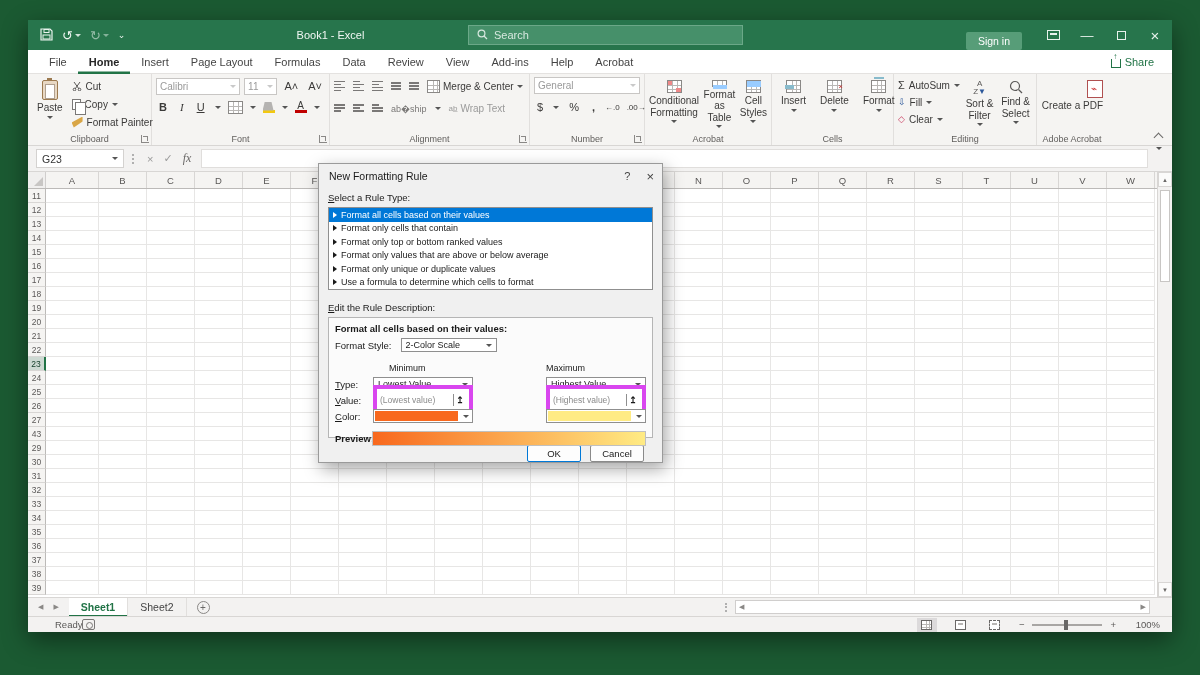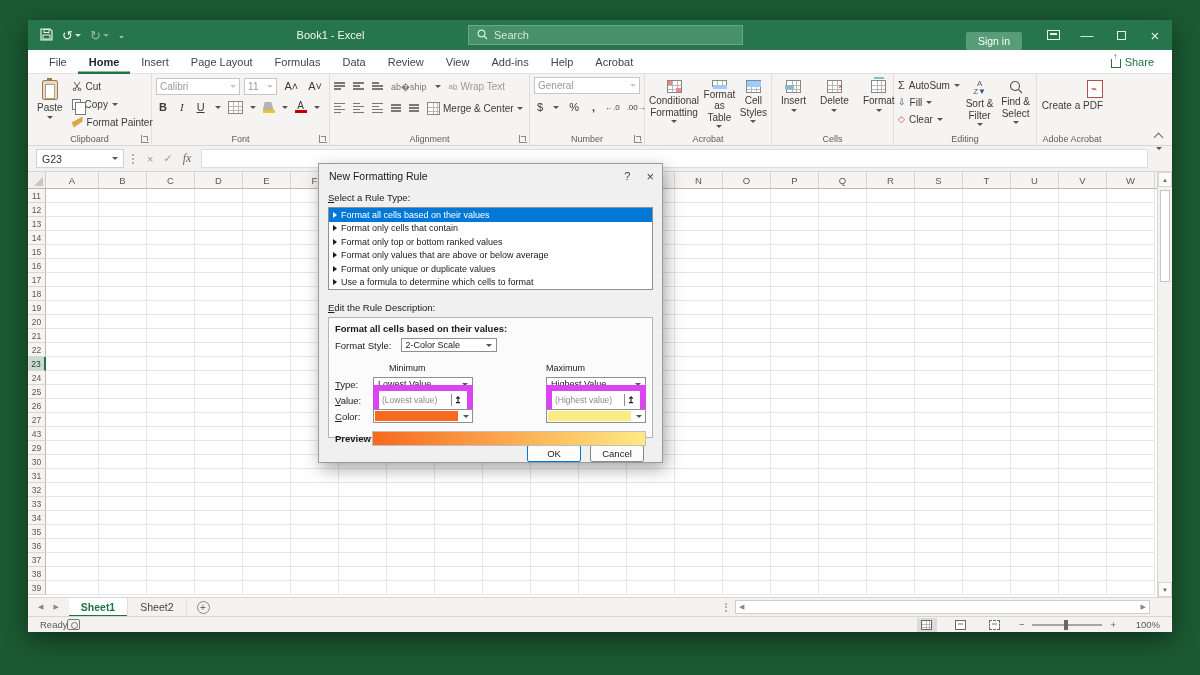--- a/index.html
+++ b/index.html
@@ -109,21 +109,21 @@
   .nav-arrows { display:flex; gap:10px; padding:0 10px; color:#8a8886; font-size:7px; }
   .sheettab { height:19px; display:flex; align-items:center; padding:0 12px; color:#444; border-right:1px solid #e1dfdd; }
   .sheettab.active { background:#fff; color:#217346; font-weight:bold; box-shadow:inset 0 -2px 0 #217346; }
   .newsheet { width:13px; height:13px; border:1px solid #8a8886; border-radius:50%; display:flex; align-items:center; justify-content:center; font-size:10px; color:#6a6867; margin-left:10px; }
   .tab-handle { margin-left:auto; display:flex; flex-direction:column; gap:1.5px; padding:0 8px; }
   .tab-handle i { width:2px; height:2px; background:#9a9a9a; border-radius:50%; }
   .hscroll { width:415px; height:14px; background:#fff; border:1px solid #d0cecd; display:flex; align-items:center; justify-content:space-between; margin-right:22px; padding:0 3px; color:#8a8886; font-size:7px; }
 
   
   .statusbar { position:absolute; left:0; top:596px; width:100%; height:16px; background:#f3f2f1; border-top:1px solid #d8d6d4; display:flex; align-items:center; font-size:9.5px; color:#5a5857; }
-  .status-left { display:flex; align-items:center; padding-left:12px; }
+  .status-left { display:flex; align-items:center; padding-left:27px; }
   .acc-ic { width:13px; height:11px; border:1px solid #7a7877; border-radius:2px; position:relative; }
   .acc-ic::after { content:""; position:absolute; left:3px; top:2px; width:5px; height:5px; border:1px solid #7a7877; border-radius:50%; }
   .status-right { margin-left:auto; display:flex; align-items:center; gap:14px; padding-right:12px; }
   .viewbtn { width:20px; height:14px; display:flex; align-items:center; justify-content:center; }
   .viewbtn.sel { background:#dcdadb; }
   .vb-ic { width:11px; height:10px; border:1px solid #6a6867; background:
       linear-gradient(#b9b7b5,#b9b7b5) 0 3px/100% 1px no-repeat,
       linear-gradient(#b9b7b5,#b9b7b5) 0 6px/100% 1px no-repeat,
       linear-gradient(#b9b7b5,#b9b7b5) 3.5px 0/1px 100% no-repeat,
       linear-gradient(#b9b7b5,#b9b7b5) 7px 0/1px 100% no-repeat, #fff; }
@@ -150,21 +150,21 @@
   .rule-item.selected .arr { border-left-color:#fff; }
   .edit-rule-label { margin:12px 0 4px; }
   .desc-box { background:#fbfbfb; border:1px solid #b5b5b5; height:121px; padding:5px 6px; position:relative; }
   .desc-heading { font-weight:bold; margin-bottom:4px; }
   .fs-row { display:flex; align-items:center; margin-bottom:8px; }
   .fs-combo { margin-left:9px; width:96px; }
   .dcombo { background:#fff; border:1px solid #8f8f8f; height:14px; display:flex; align-items:center; padding:0 4px; font-size:9px; }
   .dcombo .chev { margin-left:auto; border-top-color:#555; }
   .mmgrid { display:grid; grid-template-columns:34px 100px 1fr 100px; grid-auto-rows:16px; align-items:center; column-gap:4px; }
   .mm-head { font-size:9px; }
-  .dinput { background:#fff; border:6px solid #d946ef; height:30px; display:flex; align-items:center; padding:8px 3px; font-size:8.5px; color:#8a8a8a; }
+  .dinput { background:#fff; border:4px solid #d946ef; height:30px; display:flex; align-items:center; padding:8px 3px; font-size:8.5px; color:#8a8a8a; }
   .dinput .rangebtn { margin-left:auto; width:13px; height:12px; border-left:1px solid #8f8f8f; display:flex; align-items:center; justify-content:center; color:#1a1a1a; font-size:9px; font-weight:bold; }
   .swatch-combo { background:#fff; border:1px solid #8f8f8f; height:14px; display:flex; align-items:stretch; }
   .swatch { flex:1; margin:1px; }
   .sw-dd { width:13px; display:flex; align-items:center; justify-content:center; }
   .preview-row { display:flex; align-items:center; margin-top:7px; }
   .preview-label { font-weight:bold; width:37px; }
   .preview-bar { flex:1; height:15px; border:1px solid #c0c0c0; }
   .dlg-actions { display:flex; justify-content:flex-end; gap:9px; padding:7px 9px 0 0; }
   .dbtn { width:54px; height:17px; background:#fdfdfd; border:1px solid #8a8a8a; border-radius:2px; display:flex; align-items:center; justify-content:center; font-size:9.5px; color:#1a1a1a; }
   .dbtn.primary { border:1px solid #0078d7; }
@@ -305,73 +305,73 @@
       </div>
       <div class="rgroup-label">Font</div>
       <span class="launcher"></span>
     </div>
 
     <div class="rgroup" style="width:200px;">
       <div class="col" style="width:100%; gap:4px;">
         <div class="smallrow" style="gap:8px;">
           <span class="bars">
               <i style="width:11px"></i>
+              <i style="width:7px"></i>
+              <i style="width:11px"></i>
+              <i style="width:7px"></i>
+            </span>
+          <span class="bars">
+              <i style="width:7px"></i>
+              <i style="width:11px"></i>
+              <i style="width:7px"></i>
+              <i style="width:11px"></i>
+            </span>
+          <span class="bars">
+              <i style="width:11px"></i>
+              <i style="width:7px"></i>
+              <i style="width:11px"></i>
+              <i style="width:11px"></i>
+            </span>
+          <span class="bars">
+              <i style="width:10px"></i>
+              <i style="width:10px"></i>
+              <i style="width:10px"></i>
+            </span>
+          <span class="bars">
+              <i style="width:10px"></i>
+              <i style="width:10px"></i>
+              <i style="width:10px"></i>
+            </span>
+          <span class="smallrow" style="gap:3px;">
+            <span class="cellgrid" style="width:13px;"></span>
+            <span>Merge &amp; Center</span>
+              <span class="chev dark"></span>
+          </span>
+        </div>
+        <div class="smallrow" style="gap:8px;">
+          <span class="bars">
+              <i style="width:11px"></i>
               <i style="width:11px"></i>
               <i style="width:7px"></i>
             </span>
           <span class="bars">
               <i style="width:11px"></i>
               <i style="width:7px"></i>
               <i style="width:11px"></i>
             </span>
           <span class="bars">
               <i style="width:7px"></i>
               <i style="width:11px"></i>
               <i style="width:11px"></i>
             </span>
           <span style="color:#7a7877; font-size:9px;">ab�ship</span>
           <span class="chev dark"></span>
           <span class="smallrow grey" style="gap:3px;">
             <span style="font-size:8px;">ab̲</span>
             <span>Wrap Text</span>
-          </span>
-        </div>
-        <div class="smallrow" style="gap:8px;">
-          <span class="bars">
-              <i style="width:11px"></i>
-              <i style="width:7px"></i>
-              <i style="width:11px"></i>
-              <i style="width:7px"></i>
-            </span>
-          <span class="bars">
-              <i style="width:7px"></i>
-              <i style="width:11px"></i>
-              <i style="width:7px"></i>
-              <i style="width:11px"></i>
-            </span>
-          <span class="bars">
-              <i style="width:11px"></i>
-              <i style="width:7px"></i>
-              <i style="width:11px"></i>
-              <i style="width:11px"></i>
-            </span>
-          <span class="bars">
-              <i style="width:10px"></i>
-              <i style="width:10px"></i>
-              <i style="width:10px"></i>
-            </span>
-          <span class="bars">
-              <i style="width:10px"></i>
-              <i style="width:10px"></i>
-              <i style="width:10px"></i>
-            </span>
-          <span class="smallrow" style="gap:3px;">
-            <span class="cellgrid" style="width:13px;"></span>
-            <span>Merge &amp; Center</span>
-              <span class="chev dark"></span>
           </span>
         </div>
       </div>
       <div class="rgroup-label">Alignment</div>
       <span class="launcher"></span>
     </div>
 
     <div class="rgroup" style="width:115px;">
       <div class="col" style="width:100%; gap:4px;">
         <span class="combo grey" style="width:100%;">

